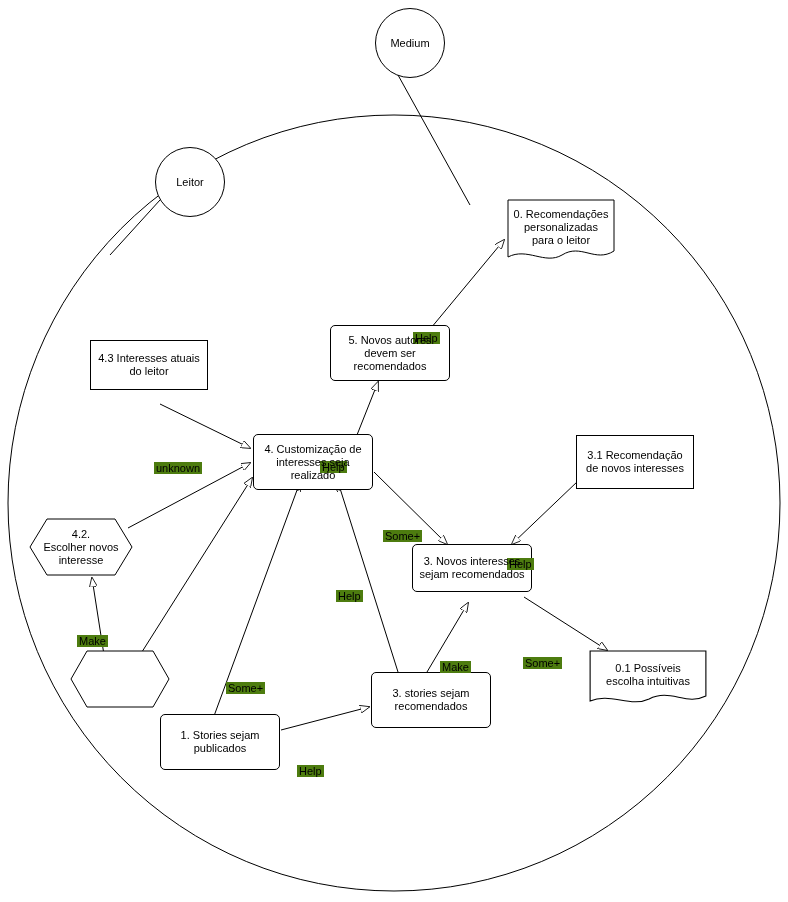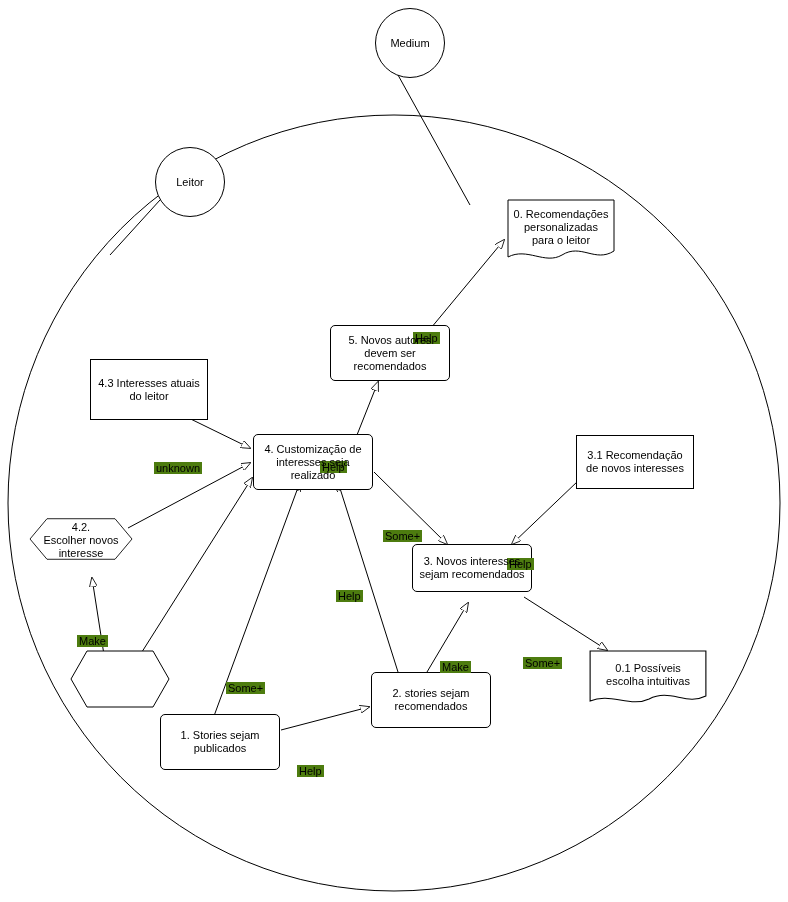--- a/index.html
+++ b/index.html
@@ -136,58 +136,58 @@
 personalizadas
 para o leitor</span>
   </div>
 
   <div class="node softgoal" style="left:330px; top:325px; width:120px; height:56px;">
     <span class="nodelabel">5. Novos autores
 devem ser
 recomendados</span>
   </div>
 
-  <div class="node task" style="left:90px; top:359px; width:118px; height:61px;">
+  <div class="node task" style="left:90px; top:340px; width:118px; height:50px;">
     <span class="nodelabel">4.3 Interesses atuais
 do leitor</span>
   </div>
 
   <div class="node softgoal" style="left:253px; top:434px; width:120px; height:56px;">
     <span class="nodelabel">4. Customização de
 interesses seja
 realizado</span>
   </div>
 
   <div class="node task" style="left:576px; top:435px; width:118px; height:54px;">
     <span class="nodelabel">3.1 Recomendação
 de novos interesses</span>
   </div>
 
-  <div class="node hexnode" style="left:29px; top:518px; width:104px; height:42px;align-items:flex-end;">
+  <div class="node hexnode" style="left:29px; top:518px; width:104px; height:58px;">
     <svg class="hexbg" viewBox="0 0 104 58" preserveAspectRatio="none">
       <path d="M18,1 L86,1 L103,29 L86,57 L18,57 L1,29 Z" fill="#ffffff" stroke="#000000" stroke-width="1"></path>
     </svg>
     <span class="nodelabel">4.2.
 Escolher novos
 interesse</span>
   </div>
 
   <div class="node softgoal" style="left:412px; top:544px; width:120px; height:48px;">
     <span class="nodelabel">3. Novos interesses
 sejam recomendados</span>
   </div>
 
   <div class="node hexnode" style="left:70px; top:650px; width:100px; height:58px;">
     <svg class="hexbg" viewBox="0 0 100 58" preserveAspectRatio="none">
       <path d="M17,1 L83,1 L99,29 L83,57 L17,57 L1,29 Z" fill="#ffffff" stroke="#000000" stroke-width="1"></path>
     </svg>
   </div>
 
   <div class="node softgoal" style="left:371px; top:672px; width:120px; height:56px;">
-    <span class="nodelabel">2. stories sejam
+    <span class="nodelabel">3. stories sejam
 recomendados</span>
   </div>
 
   <div class="node cloudnode" style="left:589px; top:650px; width:118px; height:56px;">
     <svg class="cloudbg" viewBox="0 0 106 56" preserveAspectRatio="none">
       <path d="M1,1 L105,1 L105,46 C87,56 73,38 54,49 C37,58 19,42 1,51 Z" fill="#ffffff" stroke="#000000" stroke-width="1"></path>
     </svg>
     <span class="nodelabel" style="margin-bottom:6px;">0.1 Possíveis
 escolha intuitivas</span>
   </div>

